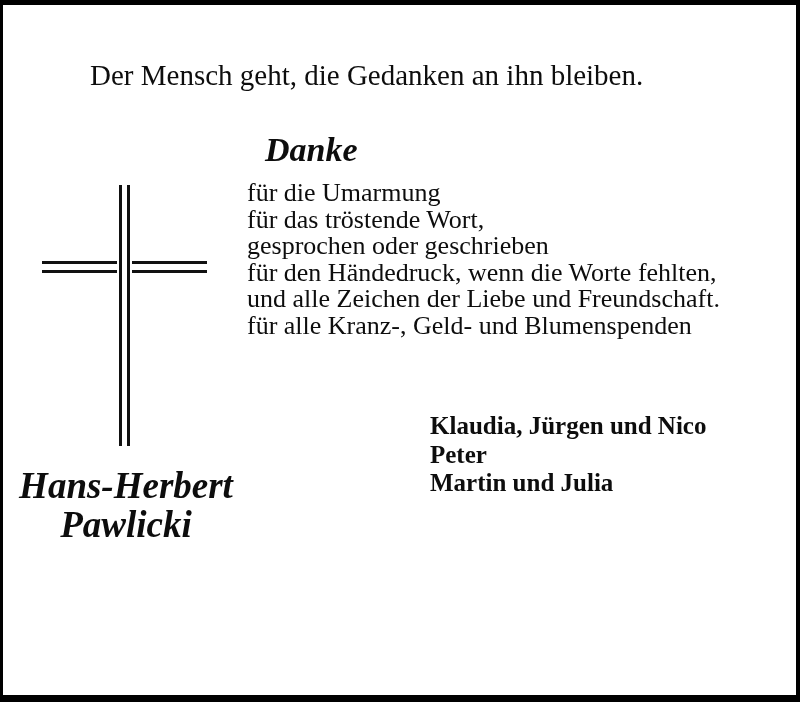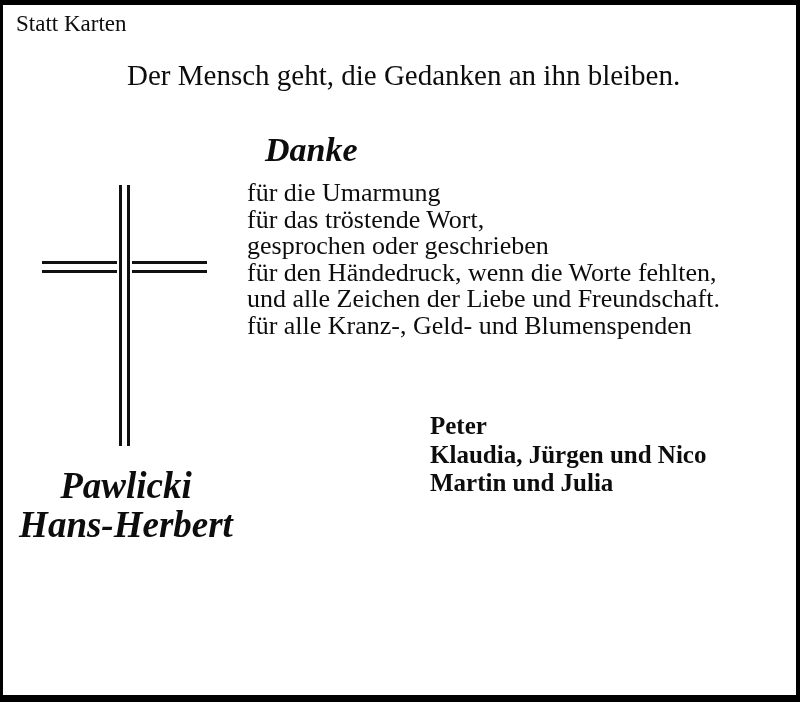--- a/index.html
+++ b/index.html
@@ -33,21 +33,20 @@
     line-height: 1.15;
     white-space: nowrap;
   }
   .epigraph {
     position: absolute;
     left: 90px;
     top: 59px;
     font-size: 29px;
     line-height: 1.15;
     white-space: nowrap;
-    margin-left: 37px;
   }
   .danke {
     position: absolute;
     left: 245px;
     top: 131px;
     font-size: 34px;
     font-weight: bold;
     font-style: italic;
     line-height: 1.1;
     white-space: nowrap;
@@ -123,21 +122,20 @@
     white-space: nowrap;
   }
 </style>
 </head>
 <body>
 
 <div class="page">
 
   <div class="border-frame"></div>
 
-  <div class="statt">Statt Karten</div>
 
   <div class="epigraph">Der Mensch geht, die Gedanken an ihn bleiben.</div>
 
   <div class="danke">Danke</div>
 
   <div class="thanks">
     <div>für die Umarmung</div>
     <div>für das tröstende Wort,</div>
     <div>gesprochen oder geschrieben</div>
     <div>für den Händedruck, wenn die Worte fehlten,</div>
@@ -148,24 +146,24 @@
   <div class="cross">
     <div class="h-rule r1"></div>
     <div class="h-rule r2"></div>
     <div class="v-wrap">
       <div class="v-stripe s1"></div>
       <div class="v-stripe s2"></div>
     </div>
   </div>
 
   <div class="mourners">
+    <div>Klaudia, Jürgen und Nico</div>
     <div>Peter</div>
-    <div>Klaudia, Jürgen und Nico</div>
     <div>Martin und Julia</div>
   </div>
 
   <div class="deceased">
+    <div>Hans-Herbert</div>
     <div>Pawlicki</div>
-    <div>Hans-Herbert</div>
   </div>
 
 
 </div>
 
 </body></html>

